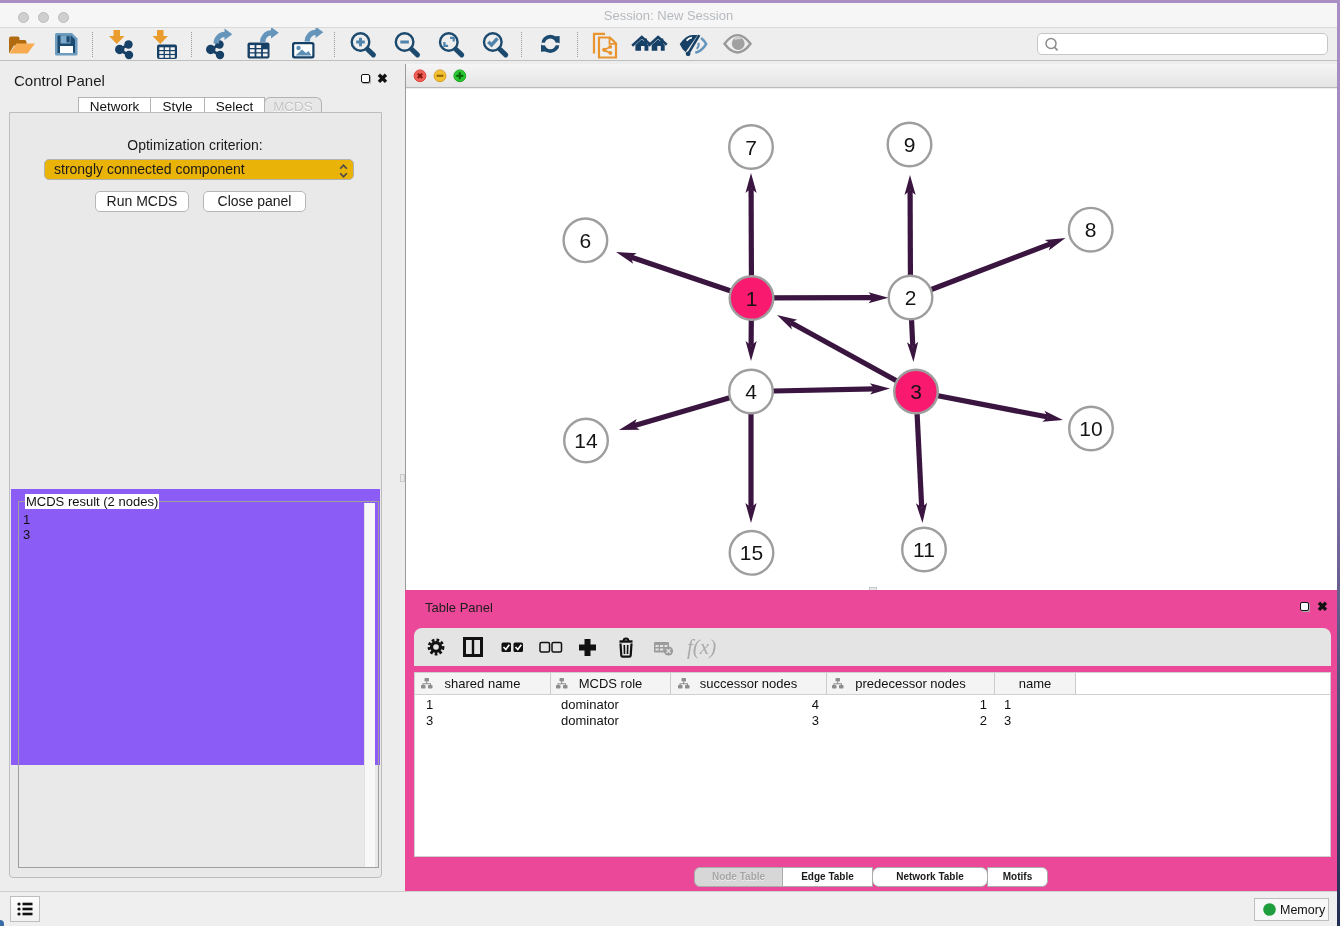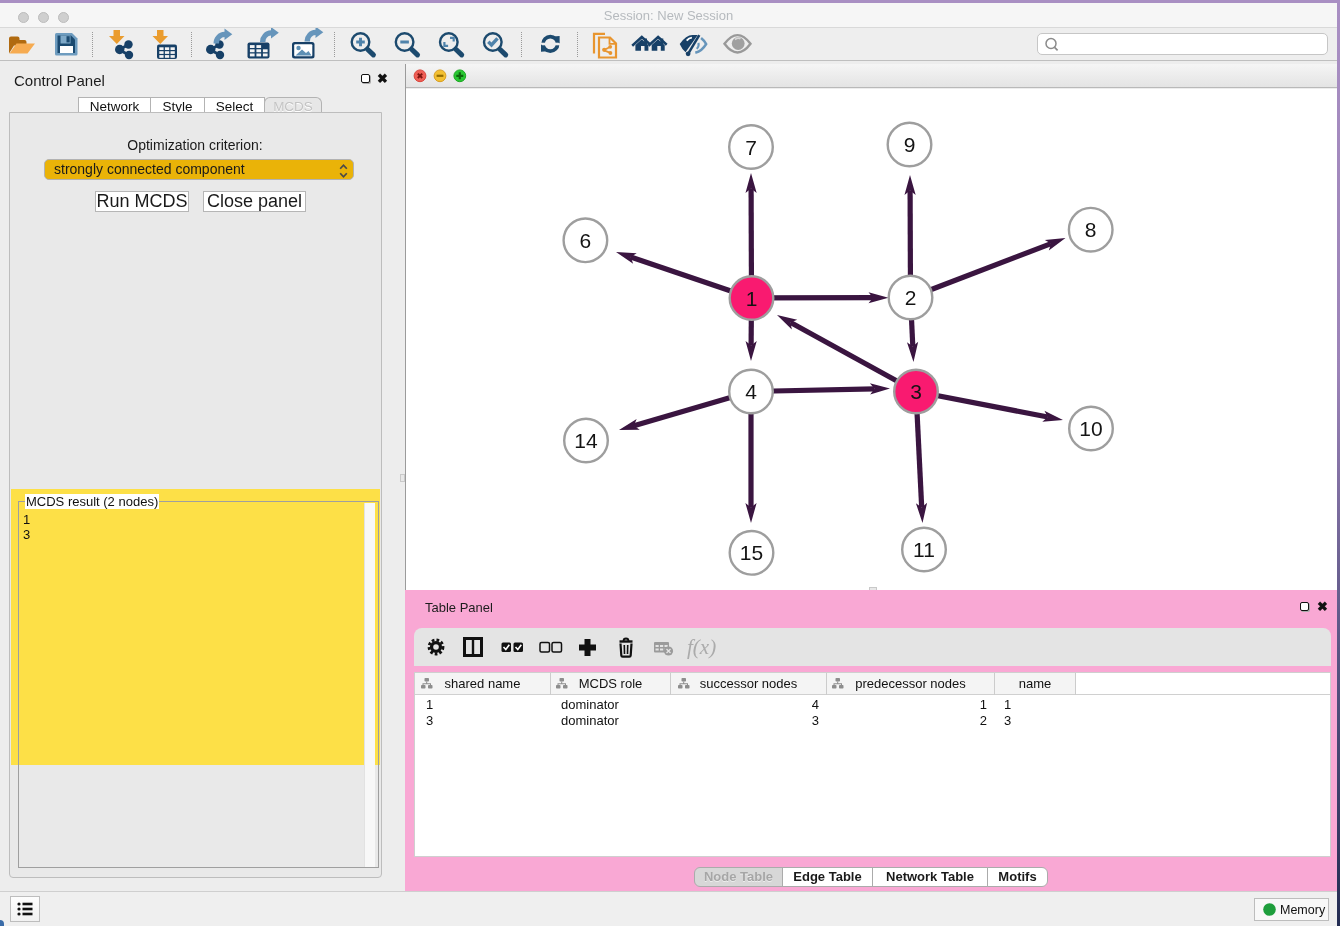--- a/index.html
+++ b/index.html
@@ -30,48 +30,48 @@
 .winbtn-x { position:absolute; font-size:13px; font-weight:bold; color:#111; line-height:10px; }
 
 
 .tab { position:absolute; top:36px; height:21px; background:#fff; border:1px solid #b3b3b3; font-size:13.5px; color:#111; text-align:center; line-height:18px; }
 .tab.sel { background:#e7e7e7; border-bottom:none; border-radius:6px 6px 0 0; color:#c3c3c3; text-shadow:0 1px 0 #fff; height:22px; }
 #tabpane { position:absolute; left:9px; top:51px; width:373px; height:766px; background:#e9e9e9; border:1px solid #bdbdbd; border-radius:0 0 4px 4px; }
 
 #opt-label { position:absolute; left:0; top:76px; width:100%; text-align:center; font-size:14px; color:#1a1a1a; }
 #combo { position:absolute; left:44px; top:98px; width:310px; height:21px; background:#eab308; border:1px solid #b2b2b2; border-radius:5px; font-size:14px; color:#1a1a1a; line-height:19px; padding-left:9px; }
 #combo svg { position:absolute; right:4px; top:3px; }
-.btn { position:absolute; top:130px; height:21px; background:#fff; border:1px solid #b6b6b6; border-radius:0; font-size:18px; color:#1a1a1a; text-align:center; line-height:19px; }
-
-#mcds-white { position:absolute; left:11px; top:428px; width:369px; height:276px; background:#fde047; }
+.btn { position:absolute; top:130px; height:21px; background:#fff; border:1px solid #b6b6b6; border-radius:5px; font-size:14px; color:#1a1a1a; text-align:center; line-height:19px; }
+
+#mcds-white { position:absolute; left:11px; top:428px; width:369px; height:276px; background:#8b5cf6; }
 #fieldset { position:absolute; left:7px; top:12px; width:361px; height:367px; border:1px solid #9f9f9f; }
 #fieldset-legend { position:absolute; left:6px; top:-8px; background:#fff; font-size:13px; color:#111; padding:0 1px; }
 #mcds-lines { position:absolute; left:4px; top:10px; font-size:13px; color:#111; line-height:15px; }
 #mcds-scroll { position:absolute; right:3px; top:1px; width:11px; height:364px; background:#f8f8f8; border-left:1px solid #e2e2e2; }
 
 
 #netwin { left:405px; top:64px; width:932px; height:526px; border-left:1px solid #9b9b9b; }
 #net-titlebar { position:absolute; left:0; top:0; width:100%; height:24px; background:linear-gradient(#f5f5f5,#e4e4e4); border-bottom:1px solid #b9b9b9; }
 #net-title { position:absolute; top:5px; width:100%; text-align:center; font-size:13px; font-weight:bold; color:#333; }
 #canvas { position:absolute; left:0; top:25px; width:932px; height:501px; background:#fff; }
 #divider-h { position:absolute; left:463px; top:523px; width:8px; height:6px; background:#e8e8e8; border:1px solid #c9c9c9; }
 #divider-v { position:absolute; left:-6px; top:410px; width:5px; height:8px; background:#e8e8e8; border:1px solid #c9c9c9; }
 
 
-#tpanel { left:405px; top:590px; width:932px; height:301px; background:#f9a8d4; }
+#tpanel { left:405px; top:590px; width:932px; height:301px; background:#ec4899; }
 #tpanel-title { position:absolute; left:20px; top:10px; font-size:13px; color:#1d1d1d; }
 #ttoolbar { position:absolute; left:9px; top:38px; width:917px; height:38px; background:#e4e4e4; border-radius:8px 8px 0 0; }
 #ttable { position:absolute; left:9px; top:82px; width:917px; height:185px; background:#fff; border:1px solid #cfcfcf; }
 #thead { position:absolute; left:0; top:0; width:100%; height:22px; border-bottom:1px solid #d0d0d0; }
 #thead::before { content:""; position:absolute; left:0; top:0; width:661px; height:21px; background:#f4f4f4; }
 .th { position:absolute; top:0; height:22px; border-right:1px solid #cccccc; font-size:13px; color:#111; text-align:center; line-height:22px; }
 .td { position:absolute; font-size:13px; color:#111; height:16px; line-height:16px; }
 
 
-.btab { position:absolute; top:277px; height:20px; background:#fff; border:1px solid #ababab; font-size:13px; font-weight:bold; color:#1a1a1a; text-align:center; line-height:18px; }
+.btab { position:absolute; top:277px; height:20px; background:#fff; border:1px solid #ababab; font-size:10px; font-weight:bold; color:#1a1a1a; text-align:center; line-height:18px; }
 .btab.sel { background:#d7d7d7; color:#a6a6a6; text-shadow:0 1px 0 #eee; border-radius:6px 0 0 6px; }
 
 
 #statusbar { left:0; top:891px; width:1337px; height:35px; background:#efefef; border-top:1px solid #cfcfcf; }
 #listbtn { position:absolute; left:10px; top:4px; width:30px; height:26px; background:linear-gradient(#fdfdfd,#f1f1f1); border:1px solid #bdbdbd; }
 #membtn { position:absolute; left:1254px; top:6px; width:75px; height:23px; background:#f8f8f8; border:1px solid #bdbdbd; font-size:13px; color:#111; }
 </style>
 </head>
 <body>
 <div class="abs" id="desktop-top"></div>
@@ -430,21 +430,21 @@
       <div class="td" style="left:589px; top:24px;">1</div>
       <div class="td" style="left:11px; top:40px;">3</div>
       <div class="td" style="left:146px; top:40px;">dominator</div>
       <div class="td" style="left:354px; top:40px; width:50px; text-align:right;">3</div>
       <div class="td" style="left:522px; top:40px; width:50px; text-align:right;">2</div>
       <div class="td" style="left:589px; top:40px;">3</div>
     </div>
   </div>
   <div class="btab sel" style="left:289px; width:89px;">Node Table</div>
   <div class="btab" style="left:377px; width:91px;">Edge Table</div>
-  <div class="btab" style="left:467px; width:116px;">Network Table</div>
+  <div class="btab" style="left:467px; width:116px;border-radius:7px;">Network Table</div>
   <div class="btab" style="left:582px; width:61px; border-radius:0 6px 6px 0;">Motifs</div>
 </div>
 
 <div class="abs" id="statusbar">
   <div id="listbtn"><svg width="28" height="24">
     <g fill="#111">
       <circle cx="8" cy="7" r="1.6"></circle>
           <circle cx="8" cy="12" r="1.6"></circle>
           <circle cx="8" cy="17" r="1.6"></circle>
       <rect x="11.5" y="5.7" width="10" height="2.6"></rect>

